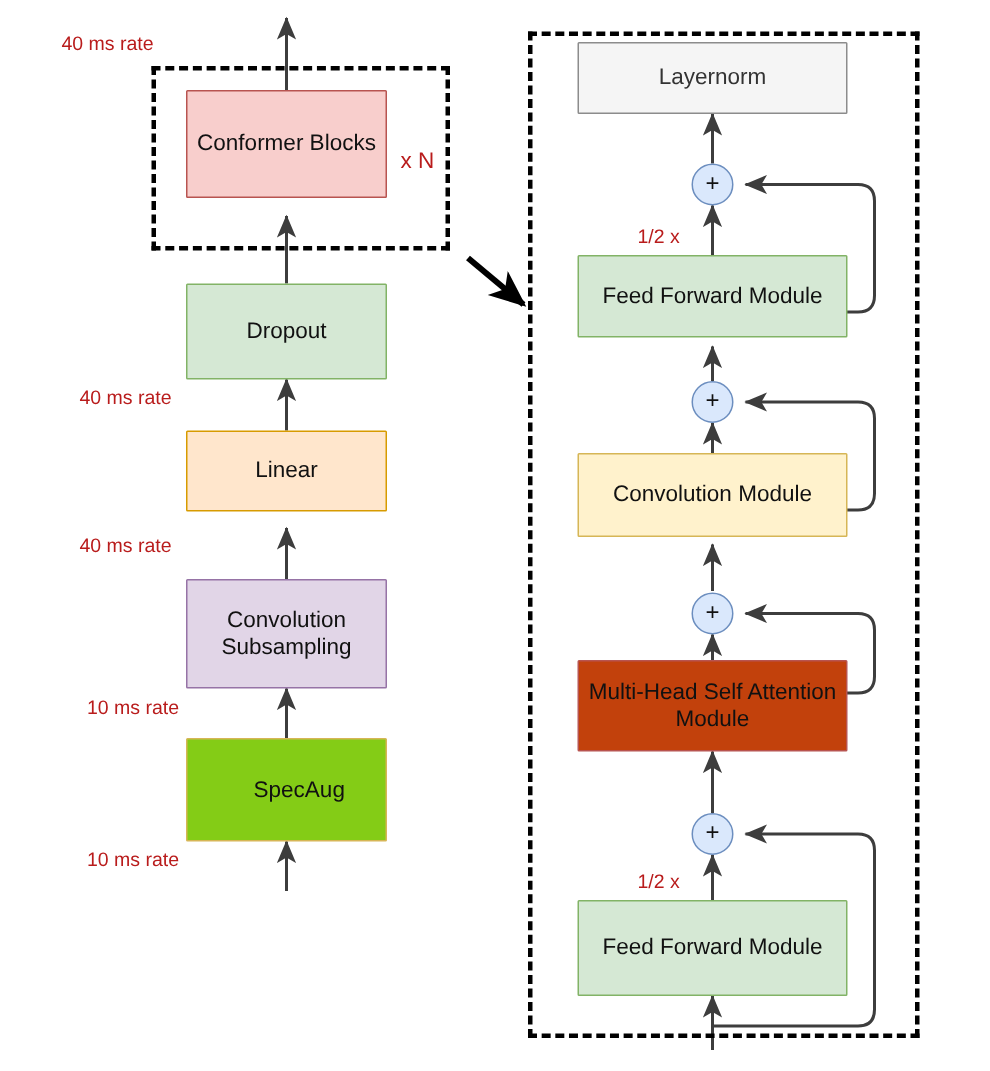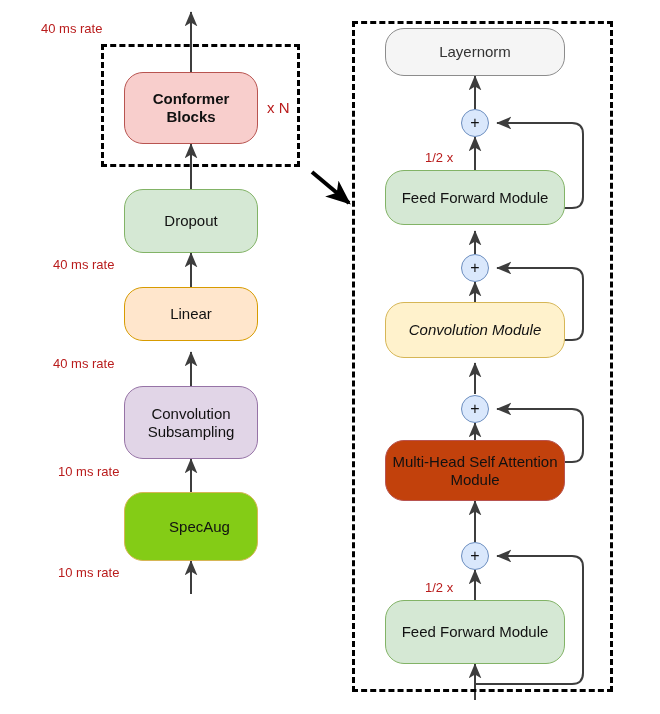--- a/index.html
+++ b/index.html
@@ -24,21 +24,21 @@
     width: 660px;
     height: 714px;
   }
   .node {
     position: absolute;
     box-sizing: border-box;
     display: flex;
     align-items: center;
     justify-content: center;
     text-align: center;
-    border-radius: 19px;
+    border-radius: 1px;
     border-width: 1.2px;
     border-style: solid;
     font-size: 15px;
     line-height: 1.2;
     color: #111111;
     padding: 2px 6px;
     white-space: pre-line;
   }
   .lbl {
     position: absolute;
@@ -132,22 +132,22 @@
       <path d="M475,340 L572,340 Q583,340 583,329 L583,279 Q583,268 572,268 L497,268" marker-end="url(#ah)"></path>
 
       <path d="M475,208 L572,208 Q583,208 583,197 L583,134 Q583,123 572,123 L497,123" marker-end="url(#ah)"></path>
     </g>
   </svg>
 
   <div class="dashbox" style="left:101px; top:44px; width:199px; height:123px;"></div>
 
   <div class="dashbox" style="left:352px; top:21px; width:261px; height:671px;"></div>
 
-  <div class="node" style="left:124px; top:72px; width:134px; height:72px;
-              background:#f8cecc; border-color:#b85450;font-weight:bold;">Conformer Blocks</div>
+  <div class="node" style="left:124px; top:60px; width:134px; height:72px;
+              background:#f8cecc; border-color:#b85450;">Conformer Blocks</div>
 
   <div class="lbl" style="left:267px; top:99px; font-size:15px;">x N</div>
 
   <div class="node" style="left:124px; top:189px; width:134px; height:64px;
               background:#d5e8d4; border-color:#82b366;">Dropout</div>
 
   <div class="node" style="left:124px; top:287px; width:134px; height:54px;
               background:#ffe6cc; border-color:#d79b00;">Linear</div>
 
   <div class="node" style="left:124px; top:386px; width:134px; height:73px;
@@ -173,21 +173,21 @@
   <div class="plus" style="left:461px; top:109px;">+</div>
 
   <div class="lbl" style="left:425px; top:150px;">1/2 x</div>
 
   <div class="node" style="left:385px; top:170px; width:180px; height:55px;
               background:#d5e8d4; border-color:#82b366;">Feed Forward Module</div>
 
   <div class="plus" style="left:461px; top:254px;">+</div>
 
   <div class="node" style="left:385px; top:302px; width:180px; height:56px;
-              background:#fff2cc; border-color:#d6b656;font-style:italic;">Convolution Module</div>
+              background:#fff2cc; border-color:#d6b656;">Convolution Module</div>
 
   <div class="plus" style="left:461px; top:395px;">+</div>
 
   <div class="node" style="left:385px; top:440px; width:180px; height:61px;
               background:#c2410c; border-color:#b85450;">Multi-Head Self Attention
 Module</div>
 
   <div class="plus" style="left:461px; top:542px;">+</div>
 
   <div class="lbl" style="left:425px; top:580px;">1/2 x</div>

